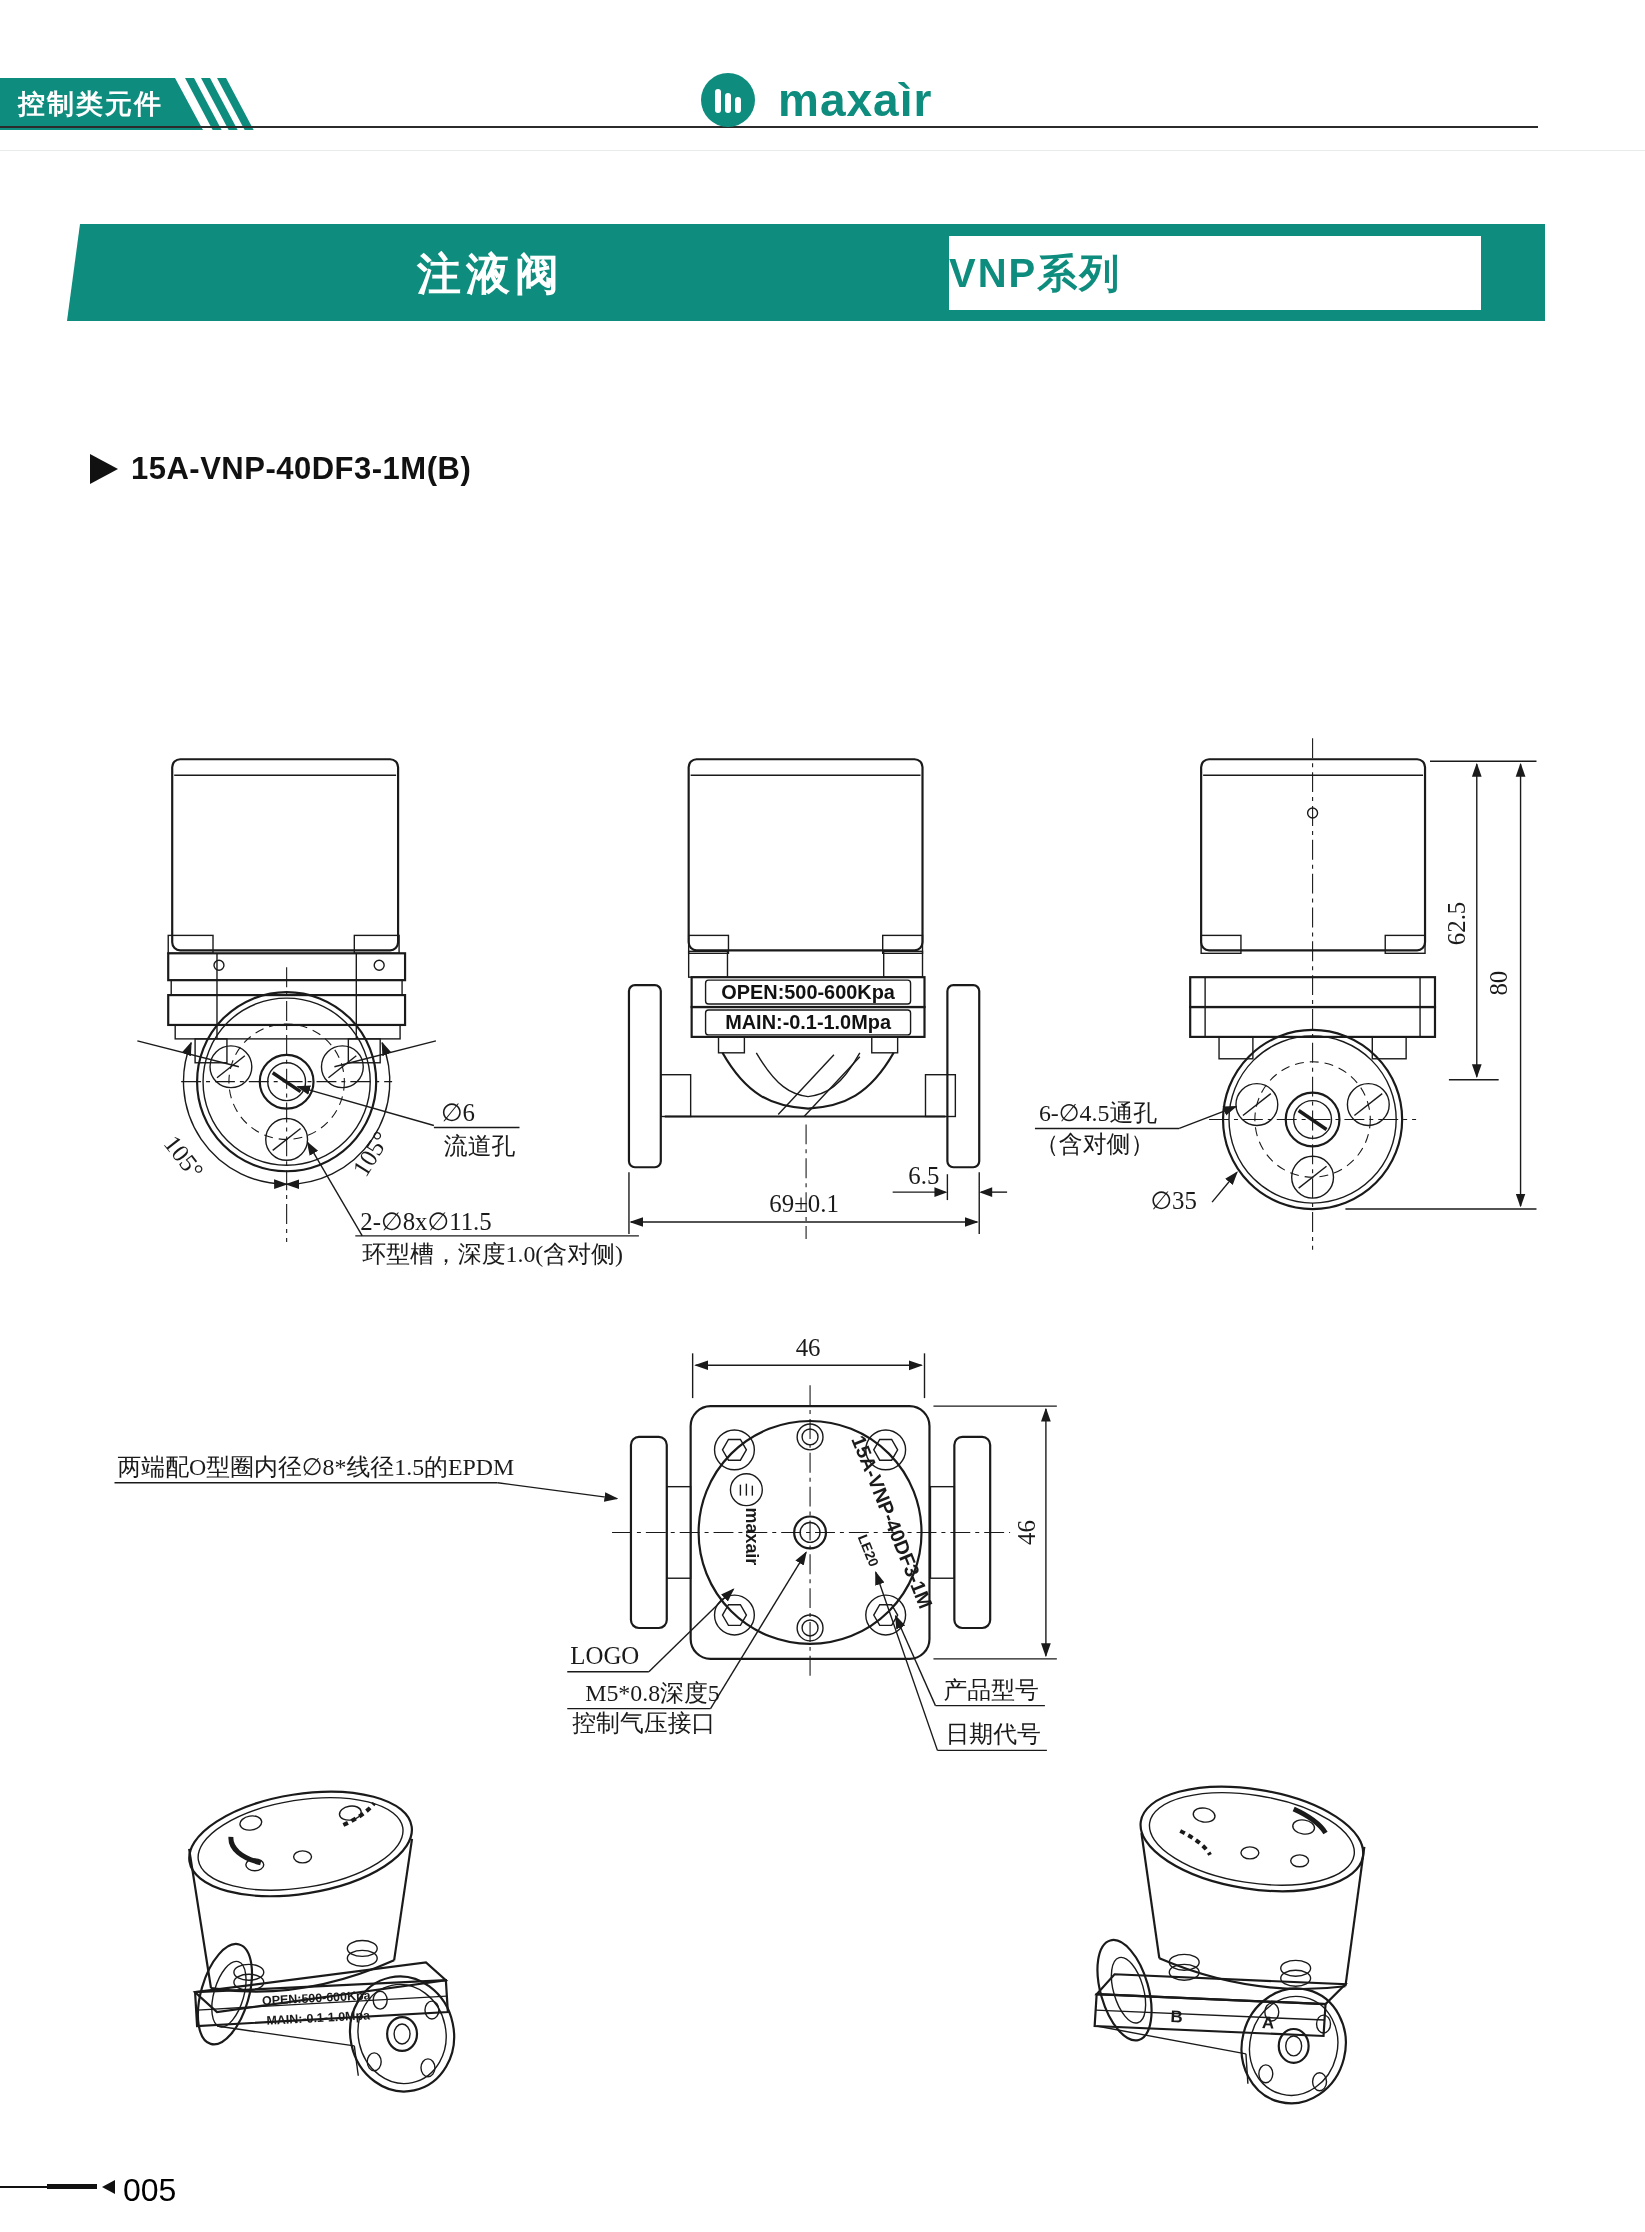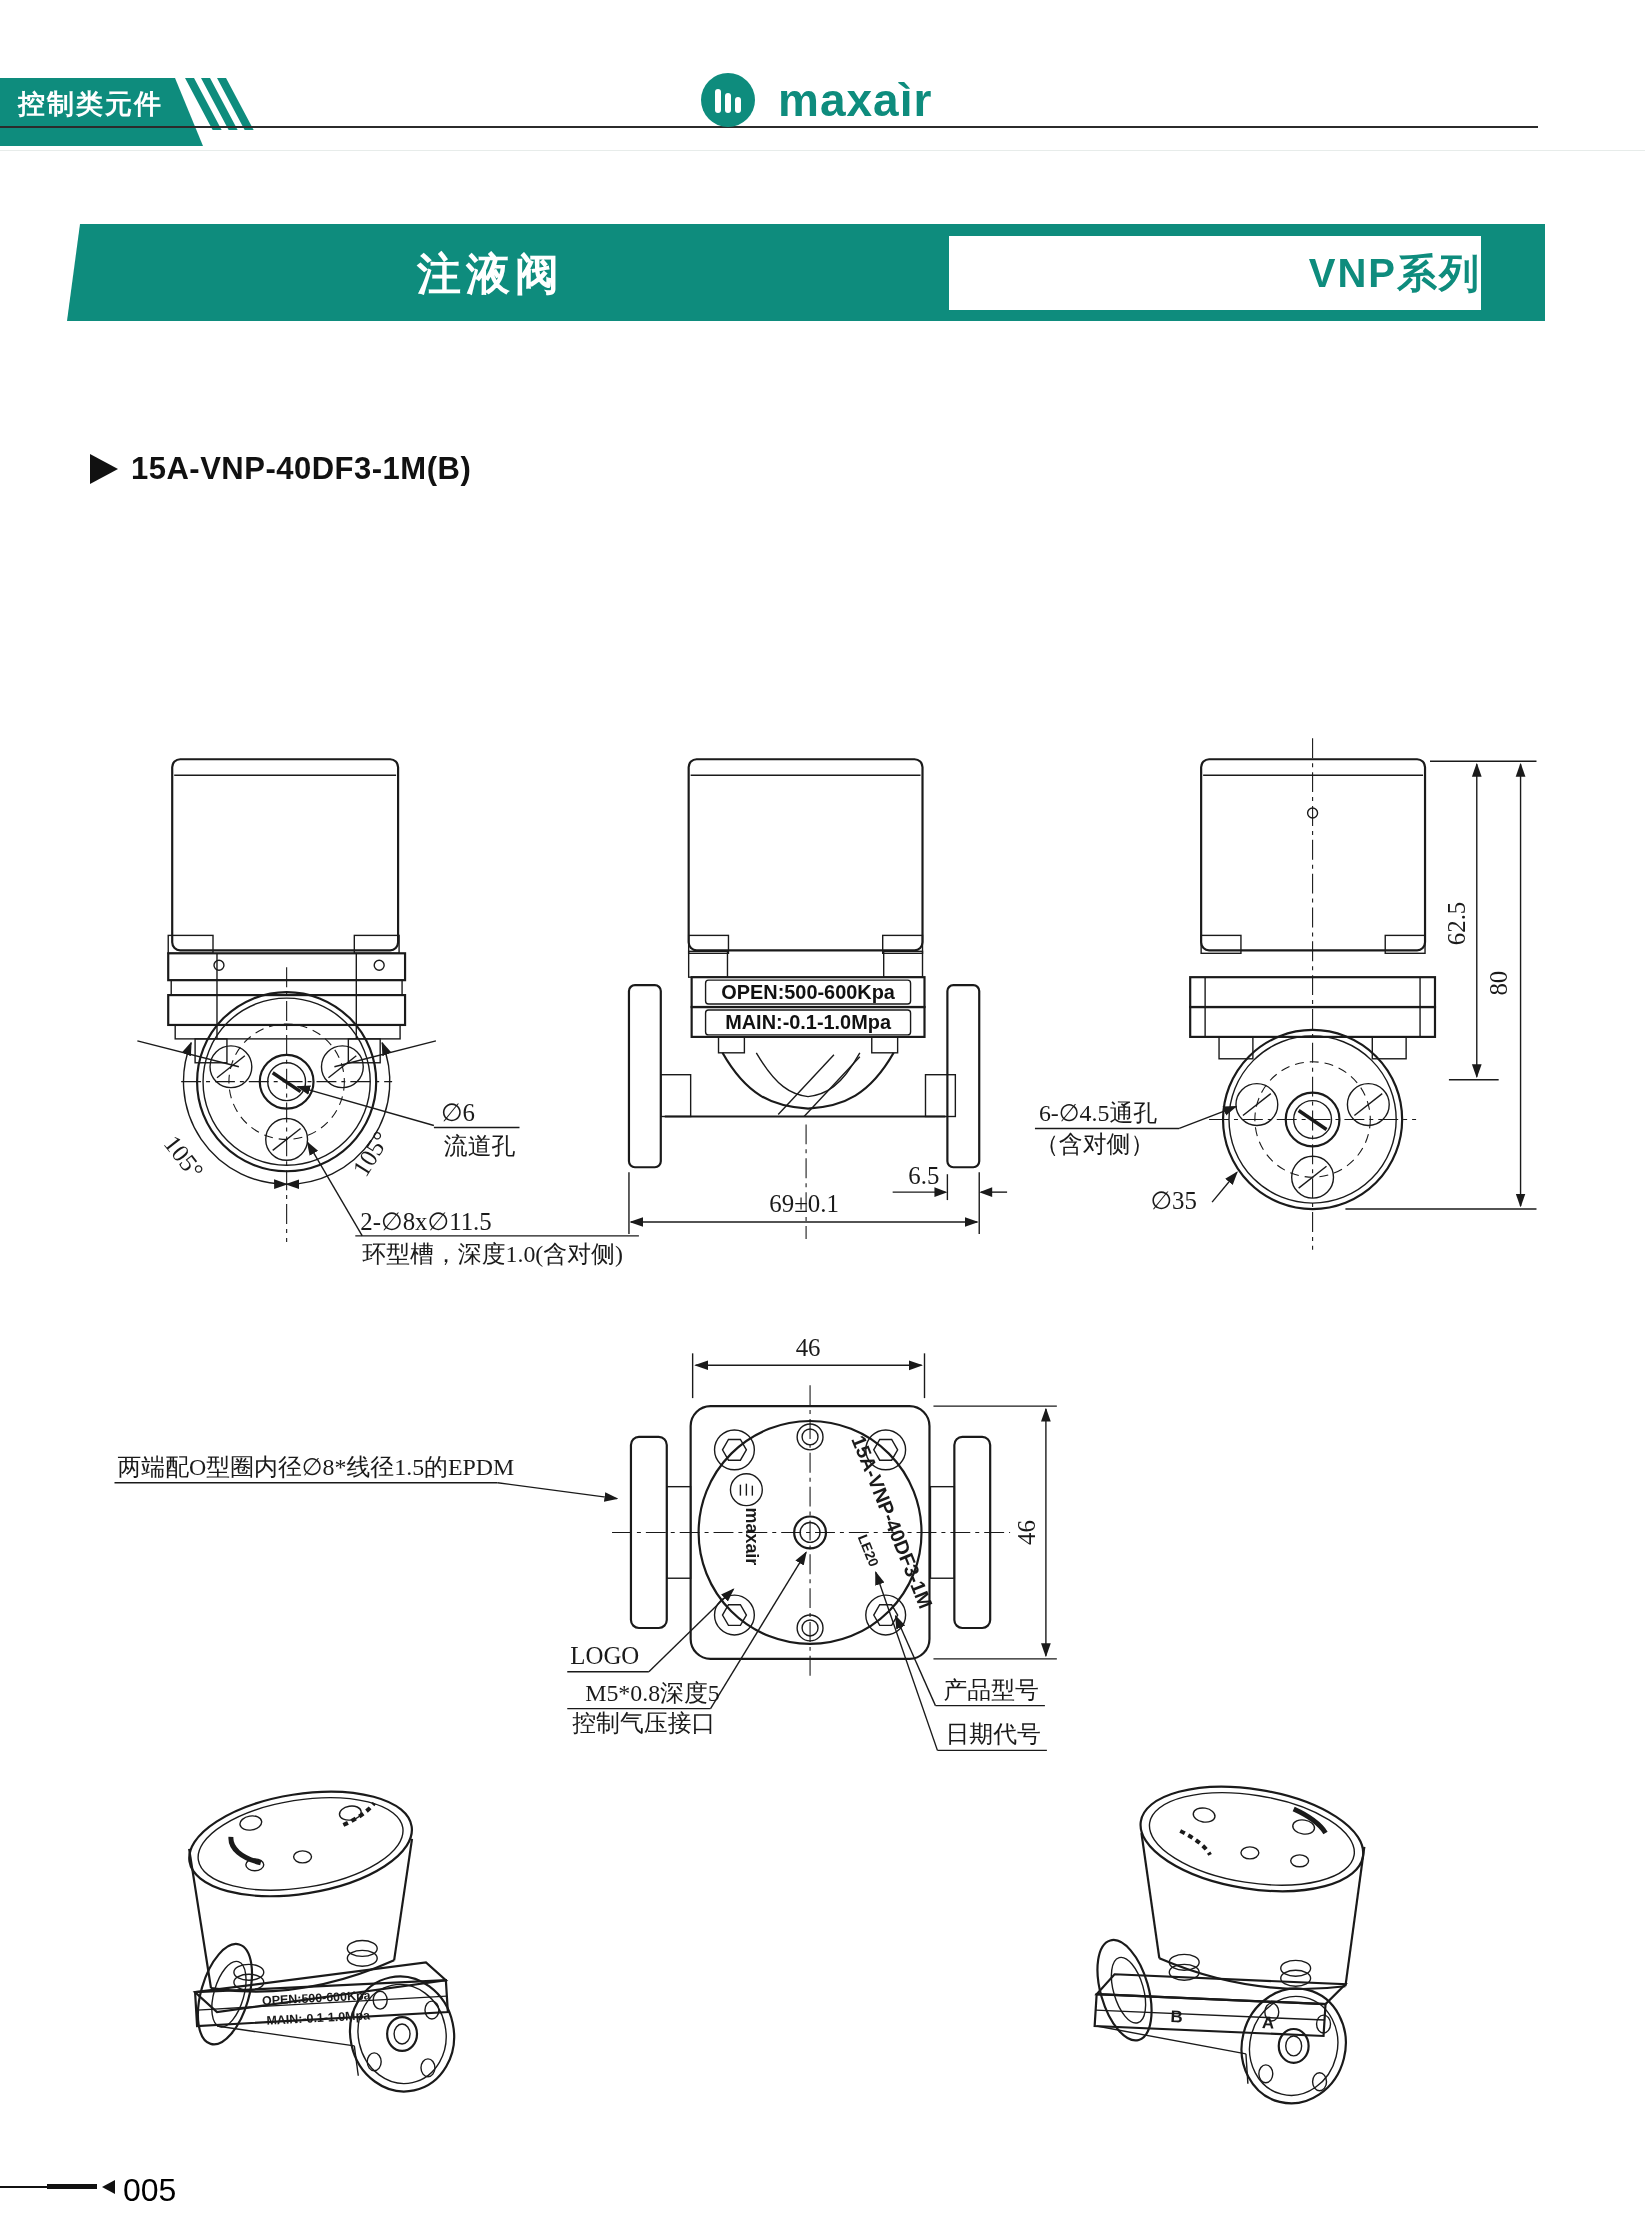--- a/index.html
+++ b/index.html
@@ -1,36 +1,36 @@
 <!DOCTYPE html>
 <html><head>
 <meta charset="utf-8">
 <style>
   html,body{margin:0;padding:0;background:#fff;}
   #page{position:relative;width:1646px;height:2233px;background:#ffffff;overflow:hidden;
         font-family:"Liberation Sans",sans-serif;color:#111;}
   .abs{position:absolute;}
   
-  #tag{left:0;top:78px;width:203px;height:68px;background:#0e8c7d;
+  #tag{left:0;top:78px;width:203px;height:52px;background:#0e8c7d;
        clip-path:polygon(0 0,175px 0,203px 100%,0 100%);}
   #tag span{display:block;line-height:52px;padding-left:18px;color:#fff;font-weight:700;
        font-size:27px;letter-spacing:2px;}
   .stripe{top:78px;width:9px;height:52px;background:#0e8c7d;transform:skewX(28deg);
        transform-origin:top left;}
   #rule{left:0;top:126px;width:1538px;height:2px;background:#2b2b2b;}
   #rule2{left:0;top:150px;width:1646px;height:1px;background:#e7ecea;}
   #logo{left:700px;top:72px;height:56px;display:flex;align-items:center;gap:22px;}
   #logo .word{color:#0e8c7d;font-weight:700;font-size:46px;letter-spacing:1px;line-height:56px;}
   
   #banner{left:67px;top:224px;width:1478px;height:97px;background:#0e8c7d;
        clip-path:polygon(13px 0,100% 0,100% 100%,0 100%);}
   #banner-title{left:341px;top:245px;width:299px;text-align:center;color:#fff;
        font-size:44px;font-weight:700;letter-spacing:5px;}
   #series-box{left:949px;top:236px;width:532px;height:74px;background:#fff;
-       text-align:right;line-height:74px;}
+       text-align:left;line-height:74px;}
   #series-box span{color:#0e8c7d;font-weight:700;font-size:40px;letter-spacing:2px;}
   
   #secbar{left:96px;top:363px;width:1455px;height:47px;background:#0e8c7d;}
   #secbar span{display:block;line-height:47px;padding-left:16px;color:#fff;font-weight:700;
        font-size:30px;letter-spacing:2px;}
   #model-row{left:90px;top:450px;height:38px;display:flex;align-items:center;gap:13px;}
   #model-row .tri{width:0;height:0;border-left:28px solid #111;border-top:15px solid transparent;
        border-bottom:15px solid transparent;}
   #model-row .mtxt{font-size:31px;font-weight:700;letter-spacing:0.5px;}
   

